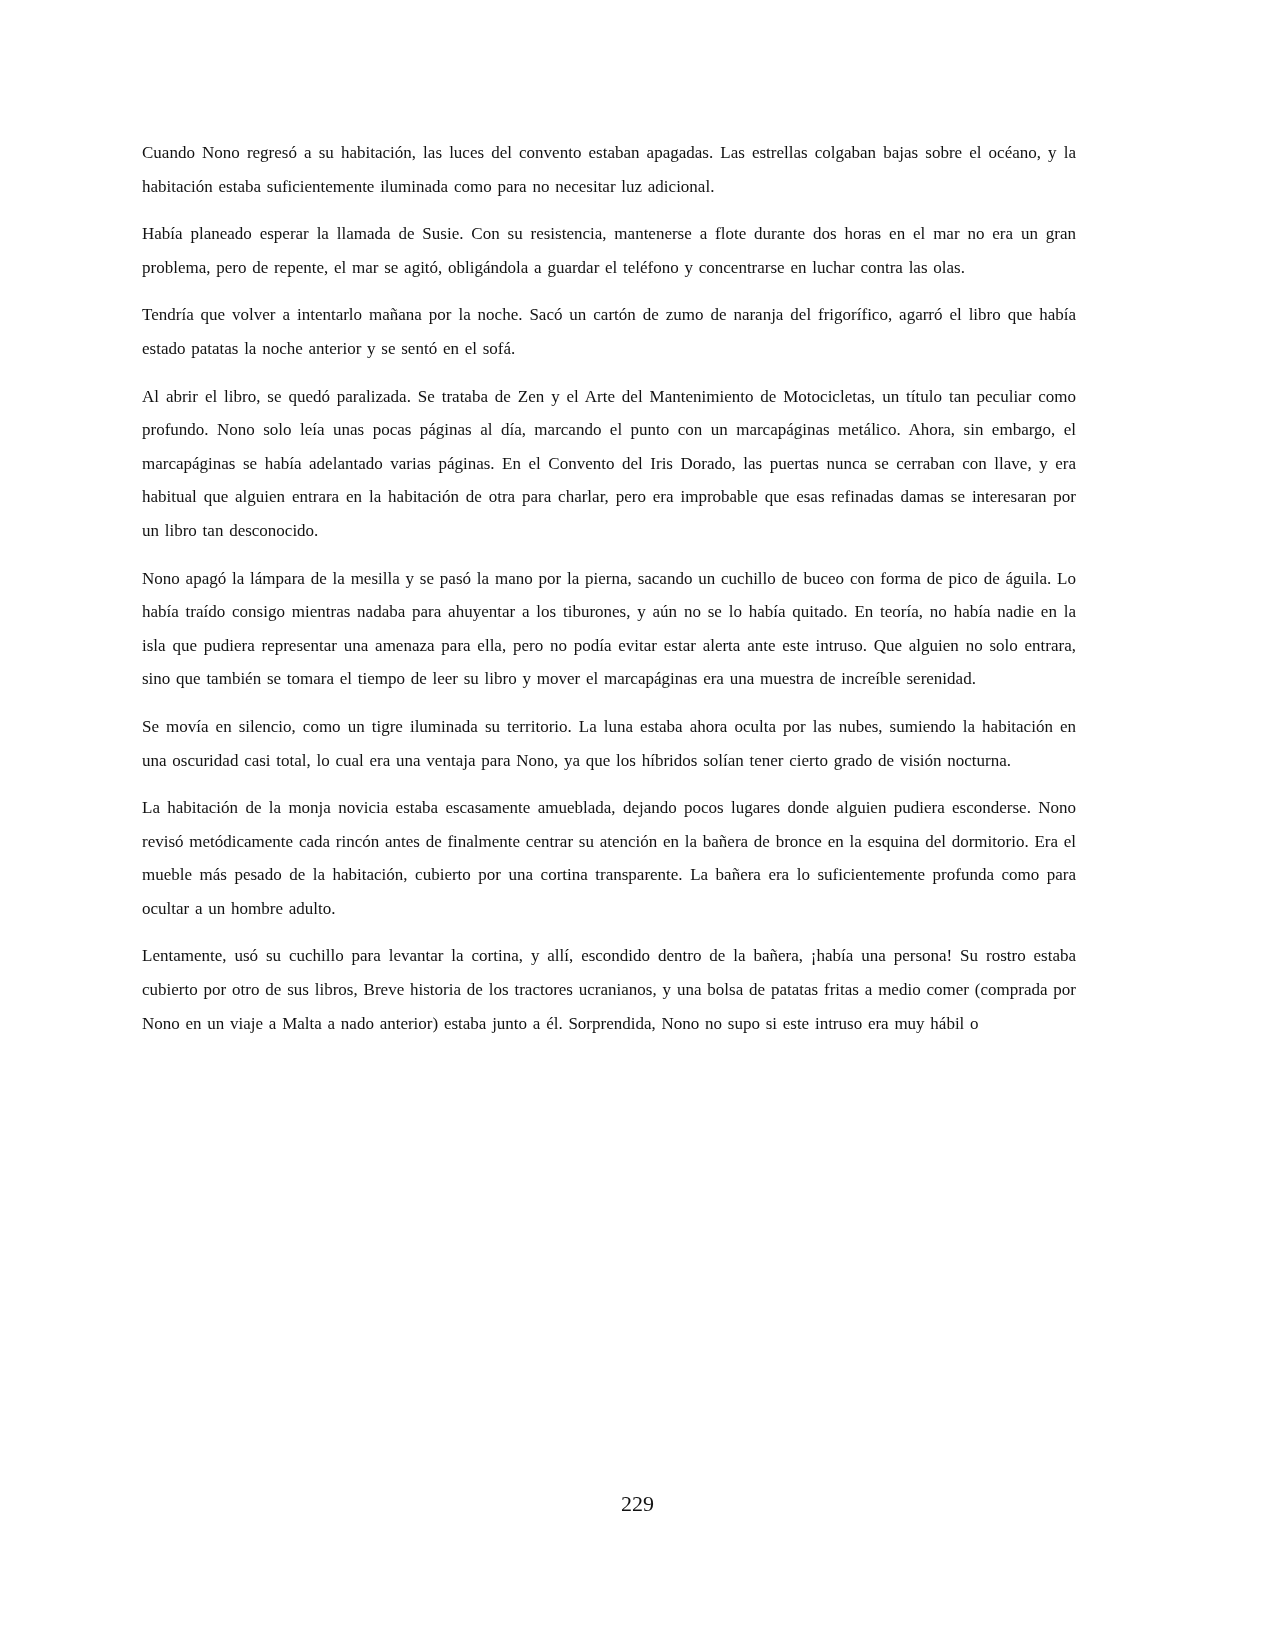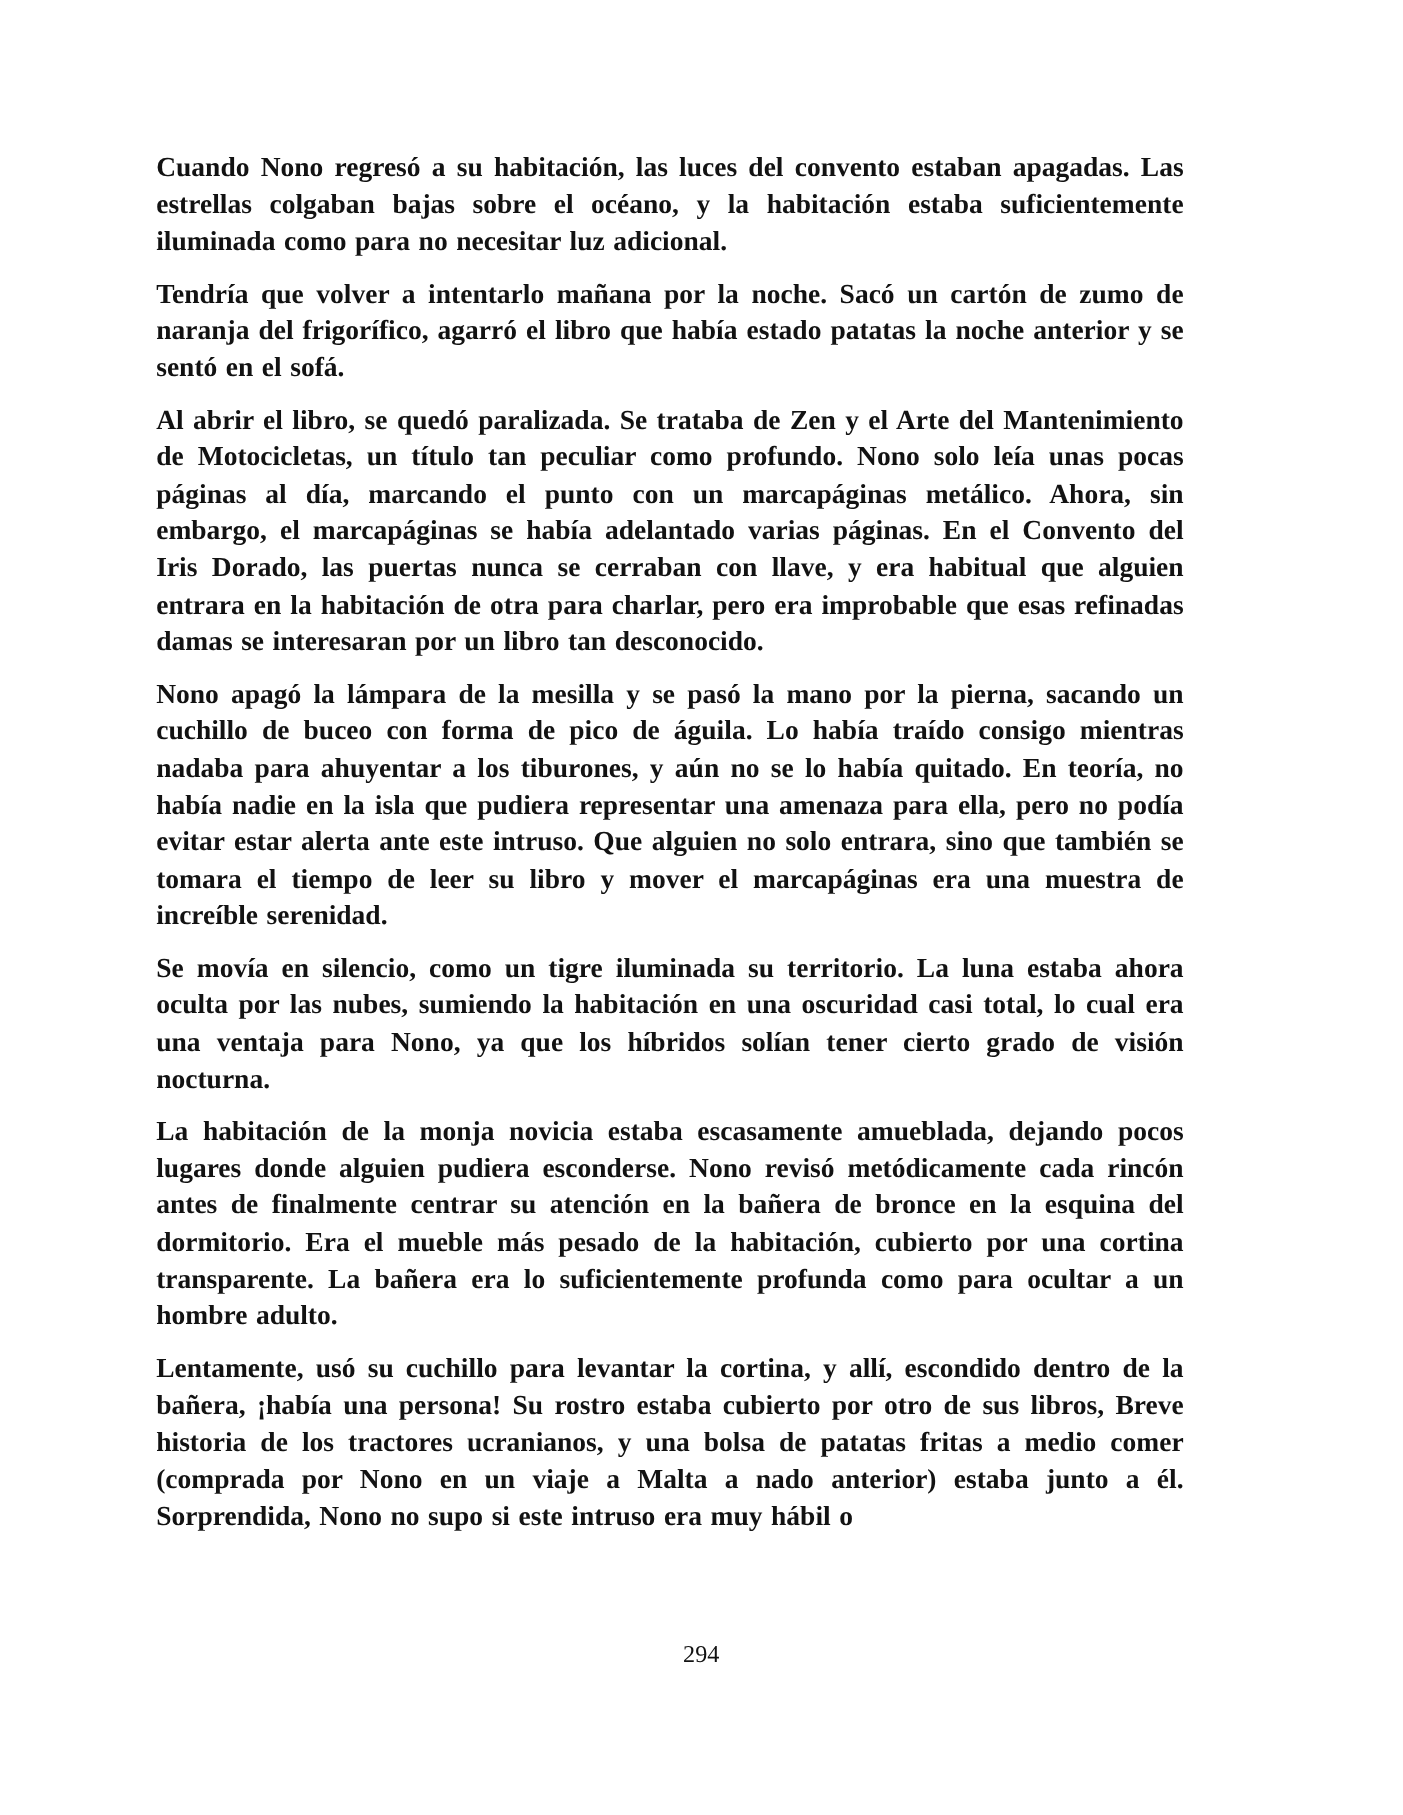--- a/index.html
+++ b/index.html
@@ -14,47 +14,47 @@
     overflow: hidden;
   }
   .page-content {
     position: absolute;
     left: 142px;
     top: 136px;
     width: 934px;
   }
   .para {
     margin: 0 0 14px 0;
-    font-size: 25px;
+    font-size: 17px;
     line-height: 33.6px;
     text-align: justify;
     text-justify: inter-word;
     word-spacing: 1.5px;
-    font-weight: bold;
   }
   .page-footer {
     position: absolute;
     top: 1490px;
     left: 0;
     width: 1275px;
     text-align: center;
   }
   .page-number {
     font-size: 22px;
     line-height: 28px;
   }
 </style>
 </head>
 <body>
 
 <div class="page-content">
   <p class="para">Cuando Nono regresó a su habitación, las luces del convento estaban apagadas. Las estrellas colgaban bajas sobre el océano, y la habitación estaba suficientemente iluminada como para no necesitar luz adicional.</p>
+  <p class="para">Había planeado esperar la llamada de Susie. Con su resistencia, mantenerse a flote durante dos horas en el mar no era un gran problema, pero de repente, el mar se agitó, obligándola a guardar el teléfono y concentrarse en luchar contra las olas.</p>
   <p class="para">Tendría que volver a intentarlo mañana por la noche. Sacó un cartón de zumo de naranja del frigorífico, agarró el libro que había estado patatas la noche anterior y se sentó en el sofá.</p>
   <p class="para">Al abrir el libro, se quedó paralizada. Se trataba de Zen y el Arte del Mantenimiento de Motocicletas, un título tan peculiar como profundo. Nono solo leía unas pocas páginas al día, marcando el punto con un marcapáginas metálico. Ahora, sin embargo, el marcapáginas se había adelantado varias páginas. En el Convento del Iris Dorado, las puertas nunca se cerraban con llave, y era habitual que alguien entrara en la habitación de otra para charlar, pero era improbable que esas refinadas damas se interesaran por un libro tan desconocido.</p>
   <p class="para">Nono apagó la lámpara de la mesilla y se pasó la mano por la pierna, sacando un cuchillo de buceo con forma de pico de águila. Lo había traído consigo mientras nadaba para ahuyentar a los tiburones, y aún no se lo había quitado. En teoría, no había nadie en la isla que pudiera representar una amenaza para ella, pero no podía evitar estar alerta ante este intruso. Que alguien no solo entrara, sino que también se tomara el tiempo de leer su libro y mover el marcapáginas era una muestra de increíble serenidad.</p>
   <p class="para">Se movía en silencio, como un tigre iluminada su territorio. La luna estaba ahora oculta por las nubes, sumiendo la habitación en una oscuridad casi total, lo cual era una ventaja para Nono, ya que los híbridos solían tener cierto grado de visión nocturna.</p>
   <p class="para">La habitación de la monja novicia estaba escasamente amueblada, dejando pocos lugares donde alguien pudiera esconderse. Nono revisó metódicamente cada rincón antes de finalmente centrar su atención en la bañera de bronce en la esquina del dormitorio. Era el mueble más pesado de la habitación, cubierto por una cortina transparente. La bañera era lo suficientemente profunda como para ocultar a un hombre adulto.</p>
   <p class="para">Lentamente, usó su cuchillo para levantar la cortina, y allí, escondido dentro de la bañera, ¡había una persona! Su rostro estaba cubierto por otro de sus libros, Breve historia de los tractores ucranianos, y una bolsa de patatas fritas a medio comer (comprada por Nono en un viaje a Malta a nado anterior) estaba junto a él. Sorprendida, Nono no supo si este intruso era muy hábil o</p>
 </div>
 
 <div class="page-footer">
-  <span class="page-number">294</span>
+  <span class="page-number">229</span>
 </div>
 
 </body></html>

